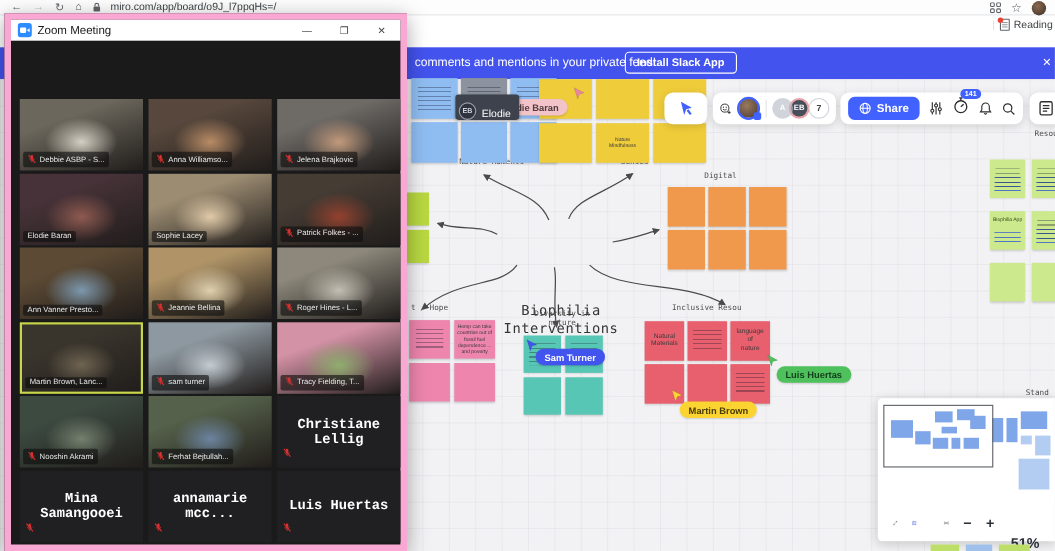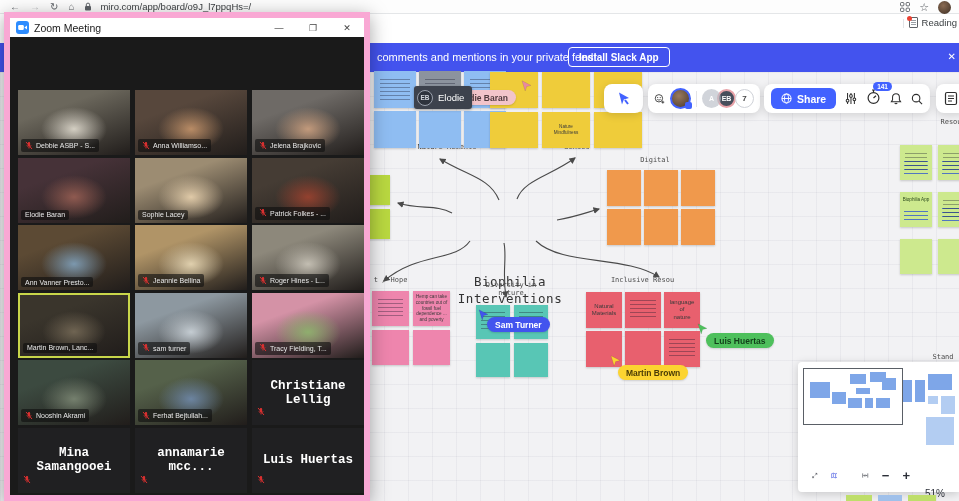--- a/index.html
+++ b/index.html
@@ -66,21 +66,21 @@
   .share-btn { display:flex; align-items:center; gap:5px; background:#4262ff; color:#fff; border:none; border-radius:6px; height:21px; padding:0 10px; font-size:10.5px; font-weight:bold; font-family:"Liberation Sans",sans-serif; cursor:pointer; }
   .timer-wrap { position:relative; }
   .timer-badge { position:absolute; top:-7px; left:7px; background:#4262ff; color:#fff; font-size:6.5px; font-weight:bold; padding:1px 4px; border-radius:7px; }
 
   
   .minimap { position:absolute; left:798px; top:362px; width:161px; height:130px; background:#fff; border-radius:4px 0 0 4px; box-shadow:0 2px 10px rgba(0,0,0,.18); }
   .mm-rect { position:absolute; background:#7ea6e8; }
   .mm-rect.light { background:#b3cdf2; }
   .mm-view { position:absolute; border:1.5px solid #5a5f66; background:transparent; }
   .mm-controls { position:absolute; left:0; bottom:6px; width:100%; height:22px; display:flex; align-items:center; gap:13px; padding:0 14px; color:#2b2f38; }
-  .mm-zoom { font-size:10px; font-weight:normal; color:#2b2f38; margin-left:2px;margin-top:36px; }
+  .mm-zoom { font-size:13px; font-weight:bold; color:#2b2f38; margin-left:2px;margin-top:36px; }
   .mm-btn { font-size:13px; font-weight:bold; color:#2b2f38; line-height:1; cursor:pointer; }
   .edge-sliver { position:absolute; }
 
   
   #zoom-win { position:absolute; left:4px; top:12px; width:366px; height:489px; background:#1a1a1a; border:6px solid #f9a8d4; box-shadow:0 4px 18px rgba(0,0,0,.35); }
   .z-titlebar { position:relative; height:19px; background:#fff; display:flex; align-items:center; padding-left:6px; gap:5px; }
   .z-title { font-size:10.5px; color:#1a1a1a; }
   .z-ctrls { position:absolute; right:0; top:0; height:19px; display:flex; }
   .z-ctrl { width:34px; height:19px; display:flex; align-items:center; justify-content:center; font-size:9px; color:#444; cursor:pointer; }
   .tile { position:absolute; width:112px; height:65px; background:#242020; overflow:hidden; }
@@ -234,21 +234,21 @@
         </svg></div>
       <div class="cursor-label" style="left: 487px; top: 245px; background: rgb(66, 84, 238); color: rgb(255, 255, 255);">Sam Turner</div>
       <div class="cursor-arrow" style="left: 610px; top: 281px;"><svg width="11" height="12" viewBox="0 0 11 12">
           <path d="M1 0.8 L10 5.4 L5.6 6.6 L4.2 11 Z" fill="#fcd431" stroke="rgba(0,0,0,.18)" stroke-width="0.5"></path>
         </svg></div>
       <div class="cursor-label" style="left: 618px; top: 293px; background: rgb(252, 212, 49); color: rgb(74, 60, 6);">Martin Brown</div>
       <div class="cursor-arrow" style="left: 697px; top: 249px;"><svg width="11" height="12" viewBox="0 0 11 12">
           <path d="M1 0.8 L10 5.4 L5.6 6.6 L4.2 11 Z" fill="#4ec05c" stroke="rgba(0,0,0,.18)" stroke-width="0.5"></path>
         </svg></div>
       <div class="cursor-label" style="left: 706px; top: 261px; background: rgb(78, 192, 92); color: rgb(18, 63, 26);">Luis Huertas</div>
-      <div class="collab-tag" style="left: 414px; top: 14px;">
+      <div class="collab-tag" style="left: 414px; top: 14px; align-items: flex-end;">
         <span class="eb">EB</span>
         <span class="nm">Elodie</span>
       </div>
     </div>
 
   <svg id="arrows">
     <defs>
       <marker id="ah" markerWidth="7" markerHeight="7" refX="5" refY="3" orient="auto">
         <path d="M0,0 L6,3 L0,6 Z" fill="#4a4a4a"></path>
       </marker>

